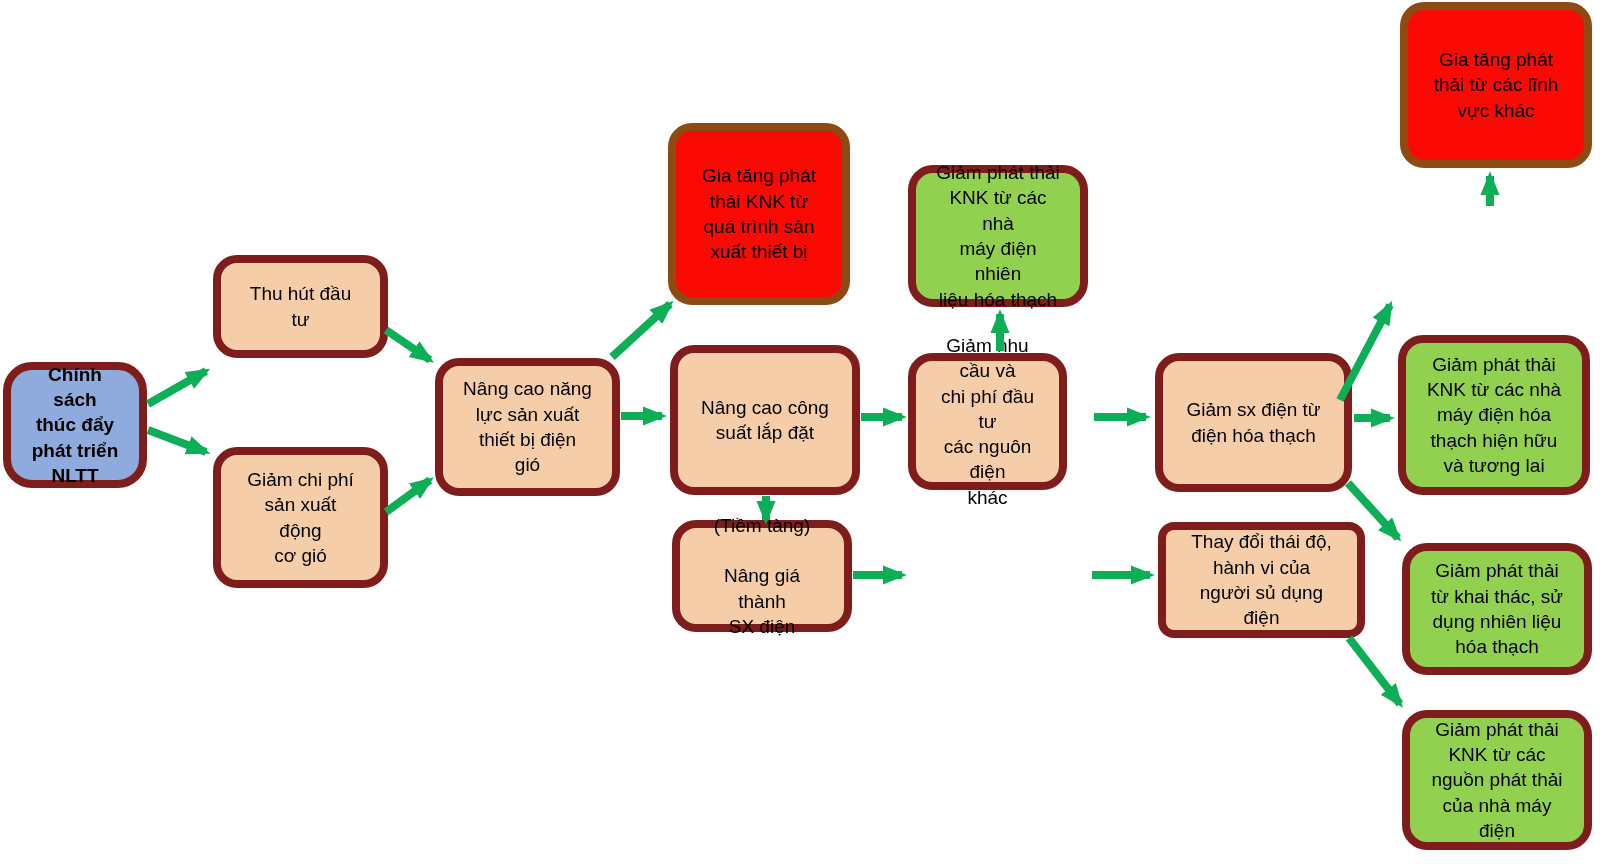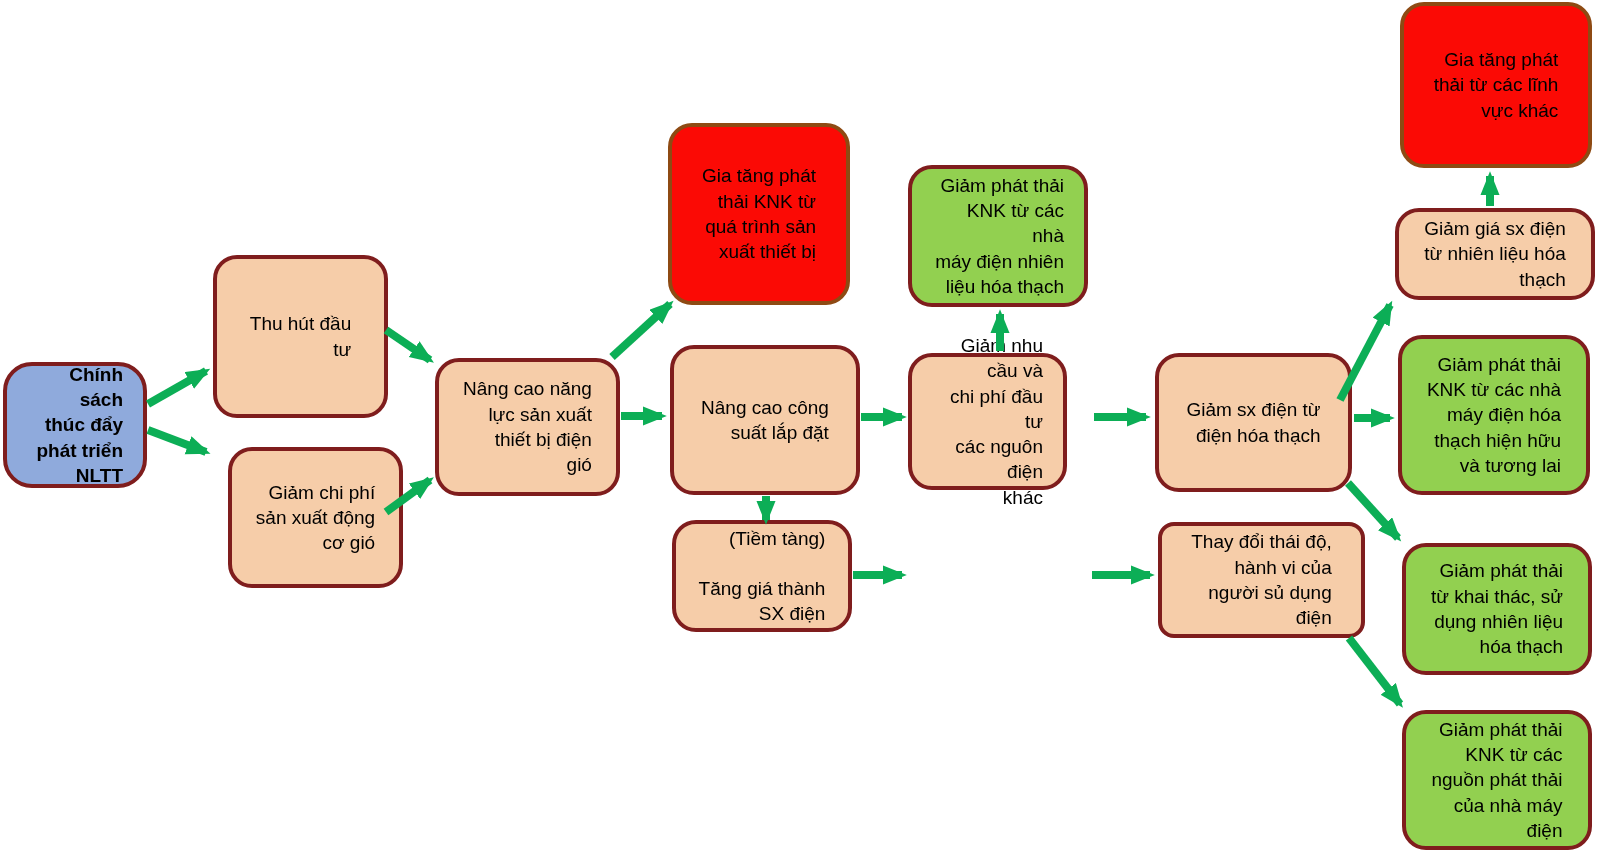--- a/index.html
+++ b/index.html
@@ -6,35 +6,35 @@
   #canvas{
     position:relative;
     width:1600px;height:864px;
     background:#ffffff;
     font-family:"Liberation Sans", sans-serif;
     overflow:hidden;
   }
   .node{
     position:absolute;
     box-sizing:border-box;
-    border:4px solid #7f1d1d;
+    border:8px solid #7f1d1d;
     border-radius:24px;
     display:flex;
     align-items:center;
     justify-content:center;
-    text-align:right;
+    text-align:center;
     white-space:pre-line;
     font-size:19px;
     line-height:1.33;
     color:#000;
     padding:6px 20px;
     z-index:1;
   }
   .peach{background:#F6CDA9;}
-  .green{background:#92D050;}
+  .green{background:#92D050;border-radius:25px;}
   .red{background:#FB0A05;border-color:#8E4A13;}
   .blue{background:#8FAADC;font-weight:bold;}
   .potential-inner{display:flex;flex-direction:column;gap:25px;}
   #arrows{
     position:absolute;left:0;top:0;width:1600px;height:864px;
     z-index:2;pointer-events:none;
   }
   #arrows line{stroke:#0CAE56;stroke-width:8;}
   #arrows .ah{fill:#0CAE56;}
 </style>
@@ -66,44 +66,44 @@
     <line x1="1354" y1="418" x2="1390" y2="418" marker-end="url(#ah)"></line>
     <line x1="1348" y1="483" x2="1398" y2="538" marker-end="url(#ah)"></line>
     <line x1="1349" y1="638" x2="1400" y2="704" marker-end="url(#ah)"></line>
   </svg>
 
   <div class="node blue" style="left:3px;top:362px;width:144px;height:126px;border-radius:29px;">Chính sách
 thúc đẩy
 phát triển
 NLTT</div>
 
-  <div class="node peach" style="left:213px;top:255px;width:175px;height:163px;">Thu hút đầu
+  <div class="node peach" style="left:213px;top:255px;width:175px;height:103px;">Thu hút đầu
 tư</div>
 
-  <div class="node peach" style="left:213px;top:447px;width:175px;height:141px;margin-left:15px;">Giảm chi phí
+  <div class="node peach" style="left:213px;top:447px;width:175px;height:141px;">Giảm chi phí
 sản xuất động
 cơ gió</div>
 
   <div class="node peach" style="left:435px;top:358px;width:185px;height:138px;">Nâng cao năng
 lực sản xuất
 thiết bị điện
 gió</div>
 
   <div class="node red" style="left:668px;top:123px;width:182px;height:182px;">Gia tăng phát
 thải KNK từ
 quá trình sản
 xuất thiết bị</div>
 
   <div class="node peach" style="left:670px;top:345px;width:190px;height:150px;">Nâng cao công
 suất lắp đặt</div>
 
   <div class="node peach" style="left:672px;top:520px;width:180px;height:112px;">
     <div class="potential-inner">
       <div>(Tiềm tàng)</div>
-      <div>Tăng giá thành
+      <div>Nâng giá thành
 SX điện</div>
     </div>
   </div>
 
   <div class="node green" style="left:908px;top:165px;width:180px;height:142px;">Giảm phát thải
 KNK từ các nhà
 máy điện nhiên
 liệu hóa thạch</div>
 
   <div class="node peach" style="left:908px;top:353px;width:159px;height:137px;">Giảm nhu cầu và
@@ -117,23 +117,20 @@
 
   <div class="node peach" style="left:1158px;top:522px;width:207px;height:116px;border-radius:16px;">Thay đổi thái độ,
 hành vi của
 người sủ dụng
 điện</div>
 
   <div class="node red" style="left:1400px;top:2px;width:192px;height:166px;">Gia tăng phát
 thải từ các lĩnh
 vực khác</div>
 
-  <div class="node peach" style="left:1395px;top:208px;width:200px;height:92px;">Giảm giá sx điện
-từ nhiên liệu hóa
-thạch</div>
 
   <div class="node green" style="left:1398px;top:335px;width:192px;height:160px;">Giảm phát thải
 KNK từ các nhà
 máy điện hóa
 thạch hiện hữu
 và tương lai</div>
 
   <div class="node green" style="left:1402px;top:543px;width:190px;height:132px;">Giảm phát thải
 từ khai thác, sử
 dụng nhiên liệu

